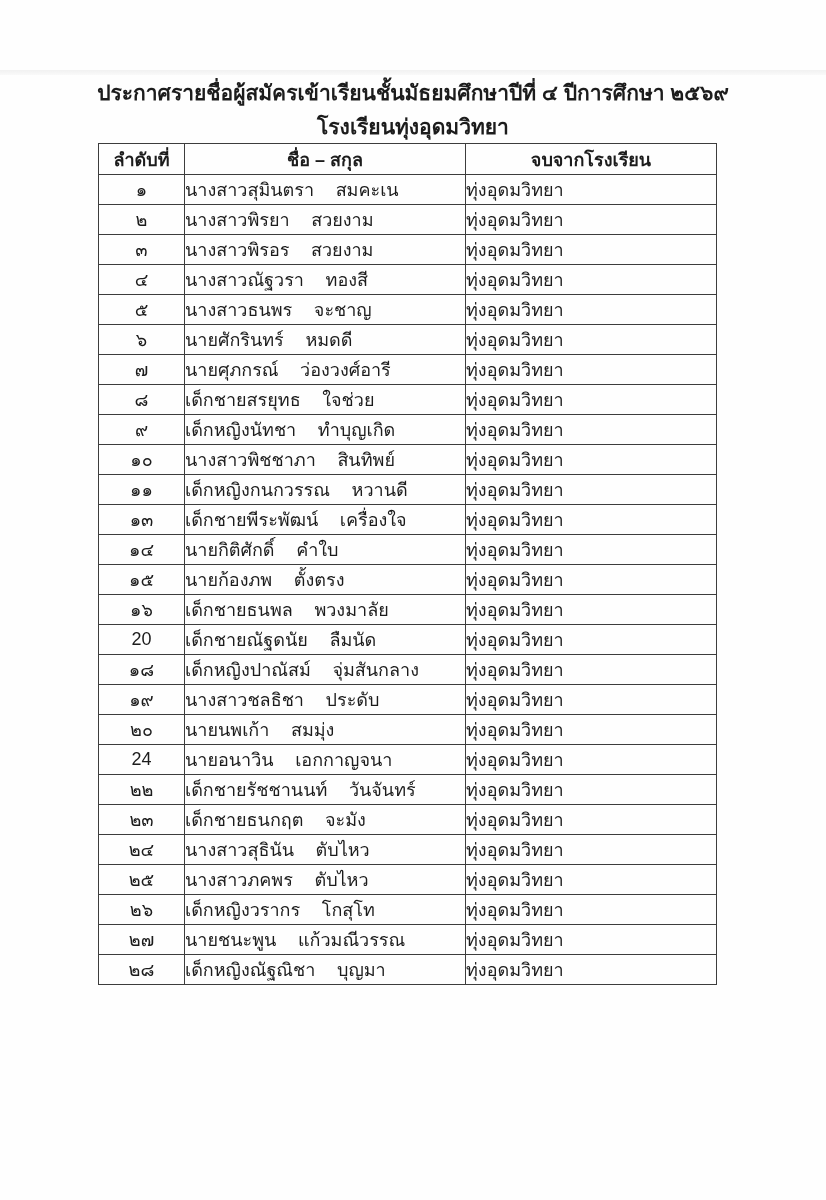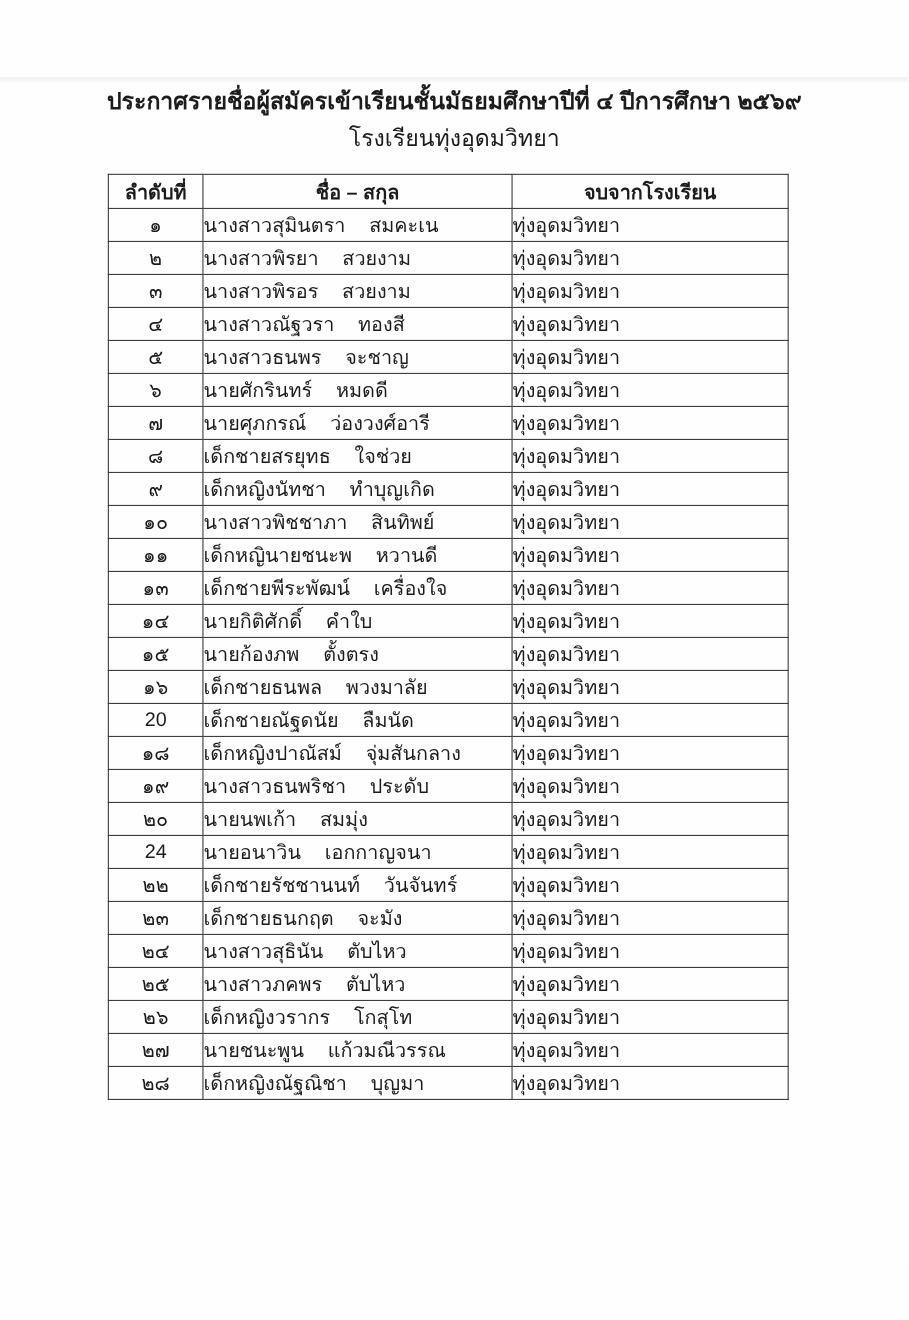--- a/index.html
+++ b/index.html
@@ -32,27 +32,27 @@
     text-align: center;
   }
   .title-line1 {
     font-size: 21px;
     font-weight: bold;
     line-height: 30px;
     margin: 0;
   }
   .title-line2 {
     font-size: 21px;
-    font-weight: normal;
+    font-weight: bold;
     line-height: 30px;
     margin: 4px 0 0 0;
   }
   table.roster {
     position: absolute;
-    top: 158px;
+    top: 143px;
     left: 98px;
     width: 618px;
     border-collapse: collapse;
     table-layout: fixed;
   }
   table.roster col.c-no     { width: 86px;  }
   table.roster col.c-name   { width: 281px; }
   table.roster col.c-school { width: 251px; }
   table.roster th, table.roster td {
     border: 1.5px solid #3d3d3d;
@@ -152,21 +152,21 @@
           <td class="cell-name">เด็กหญิงนัทชา  ทำบุญเกิด</td>
           <td class="cell-school">ทุ่งอุดมวิทยา</td>
         </tr>
         <tr>
           <td class="cell-no">๑๐</td>
           <td class="cell-name">นางสาวพิชชาภา  สินทิพย์</td>
           <td class="cell-school">ทุ่งอุดมวิทยา</td>
         </tr>
         <tr>
           <td class="cell-no">๑๑</td>
-          <td class="cell-name">เด็กหญินายชนะพ  หวานดี</td>
+          <td class="cell-name">เด็กหญิงกนกวรรณ  หวานดี</td>
           <td class="cell-school">ทุ่งอุดมวิทยา</td>
         </tr>
         <tr>
           <td class="cell-no">๑๓</td>
           <td class="cell-name">เด็กชายพีระพัฒน์  เครื่องใจ</td>
           <td class="cell-school">ทุ่งอุดมวิทยา</td>
         </tr>
         <tr>
           <td class="cell-no">๑๔</td>
           <td class="cell-name">นายกิติศักดิ์  คำใบ</td>
@@ -187,21 +187,21 @@
           <td class="cell-name">เด็กชายณัฐดนัย  ลืมนัด</td>
           <td class="cell-school">ทุ่งอุดมวิทยา</td>
         </tr>
         <tr>
           <td class="cell-no">๑๘</td>
           <td class="cell-name">เด็กหญิงปาณัสม์  จุ่มสันกลาง</td>
           <td class="cell-school">ทุ่งอุดมวิทยา</td>
         </tr>
         <tr>
           <td class="cell-no">๑๙</td>
-          <td class="cell-name">นางสาวธนพริชา  ประดับ</td>
+          <td class="cell-name">นางสาวชลธิชา  ประดับ</td>
           <td class="cell-school">ทุ่งอุดมวิทยา</td>
         </tr>
         <tr>
           <td class="cell-no">๒๐</td>
           <td class="cell-name">นายนพเก้า  สมมุ่ง</td>
           <td class="cell-school">ทุ่งอุดมวิทยา</td>
         </tr>
         <tr>
           <td class="cell-no">24</td>
           <td class="cell-name">นายอนาวิน  เอกกาญจนา</td>

